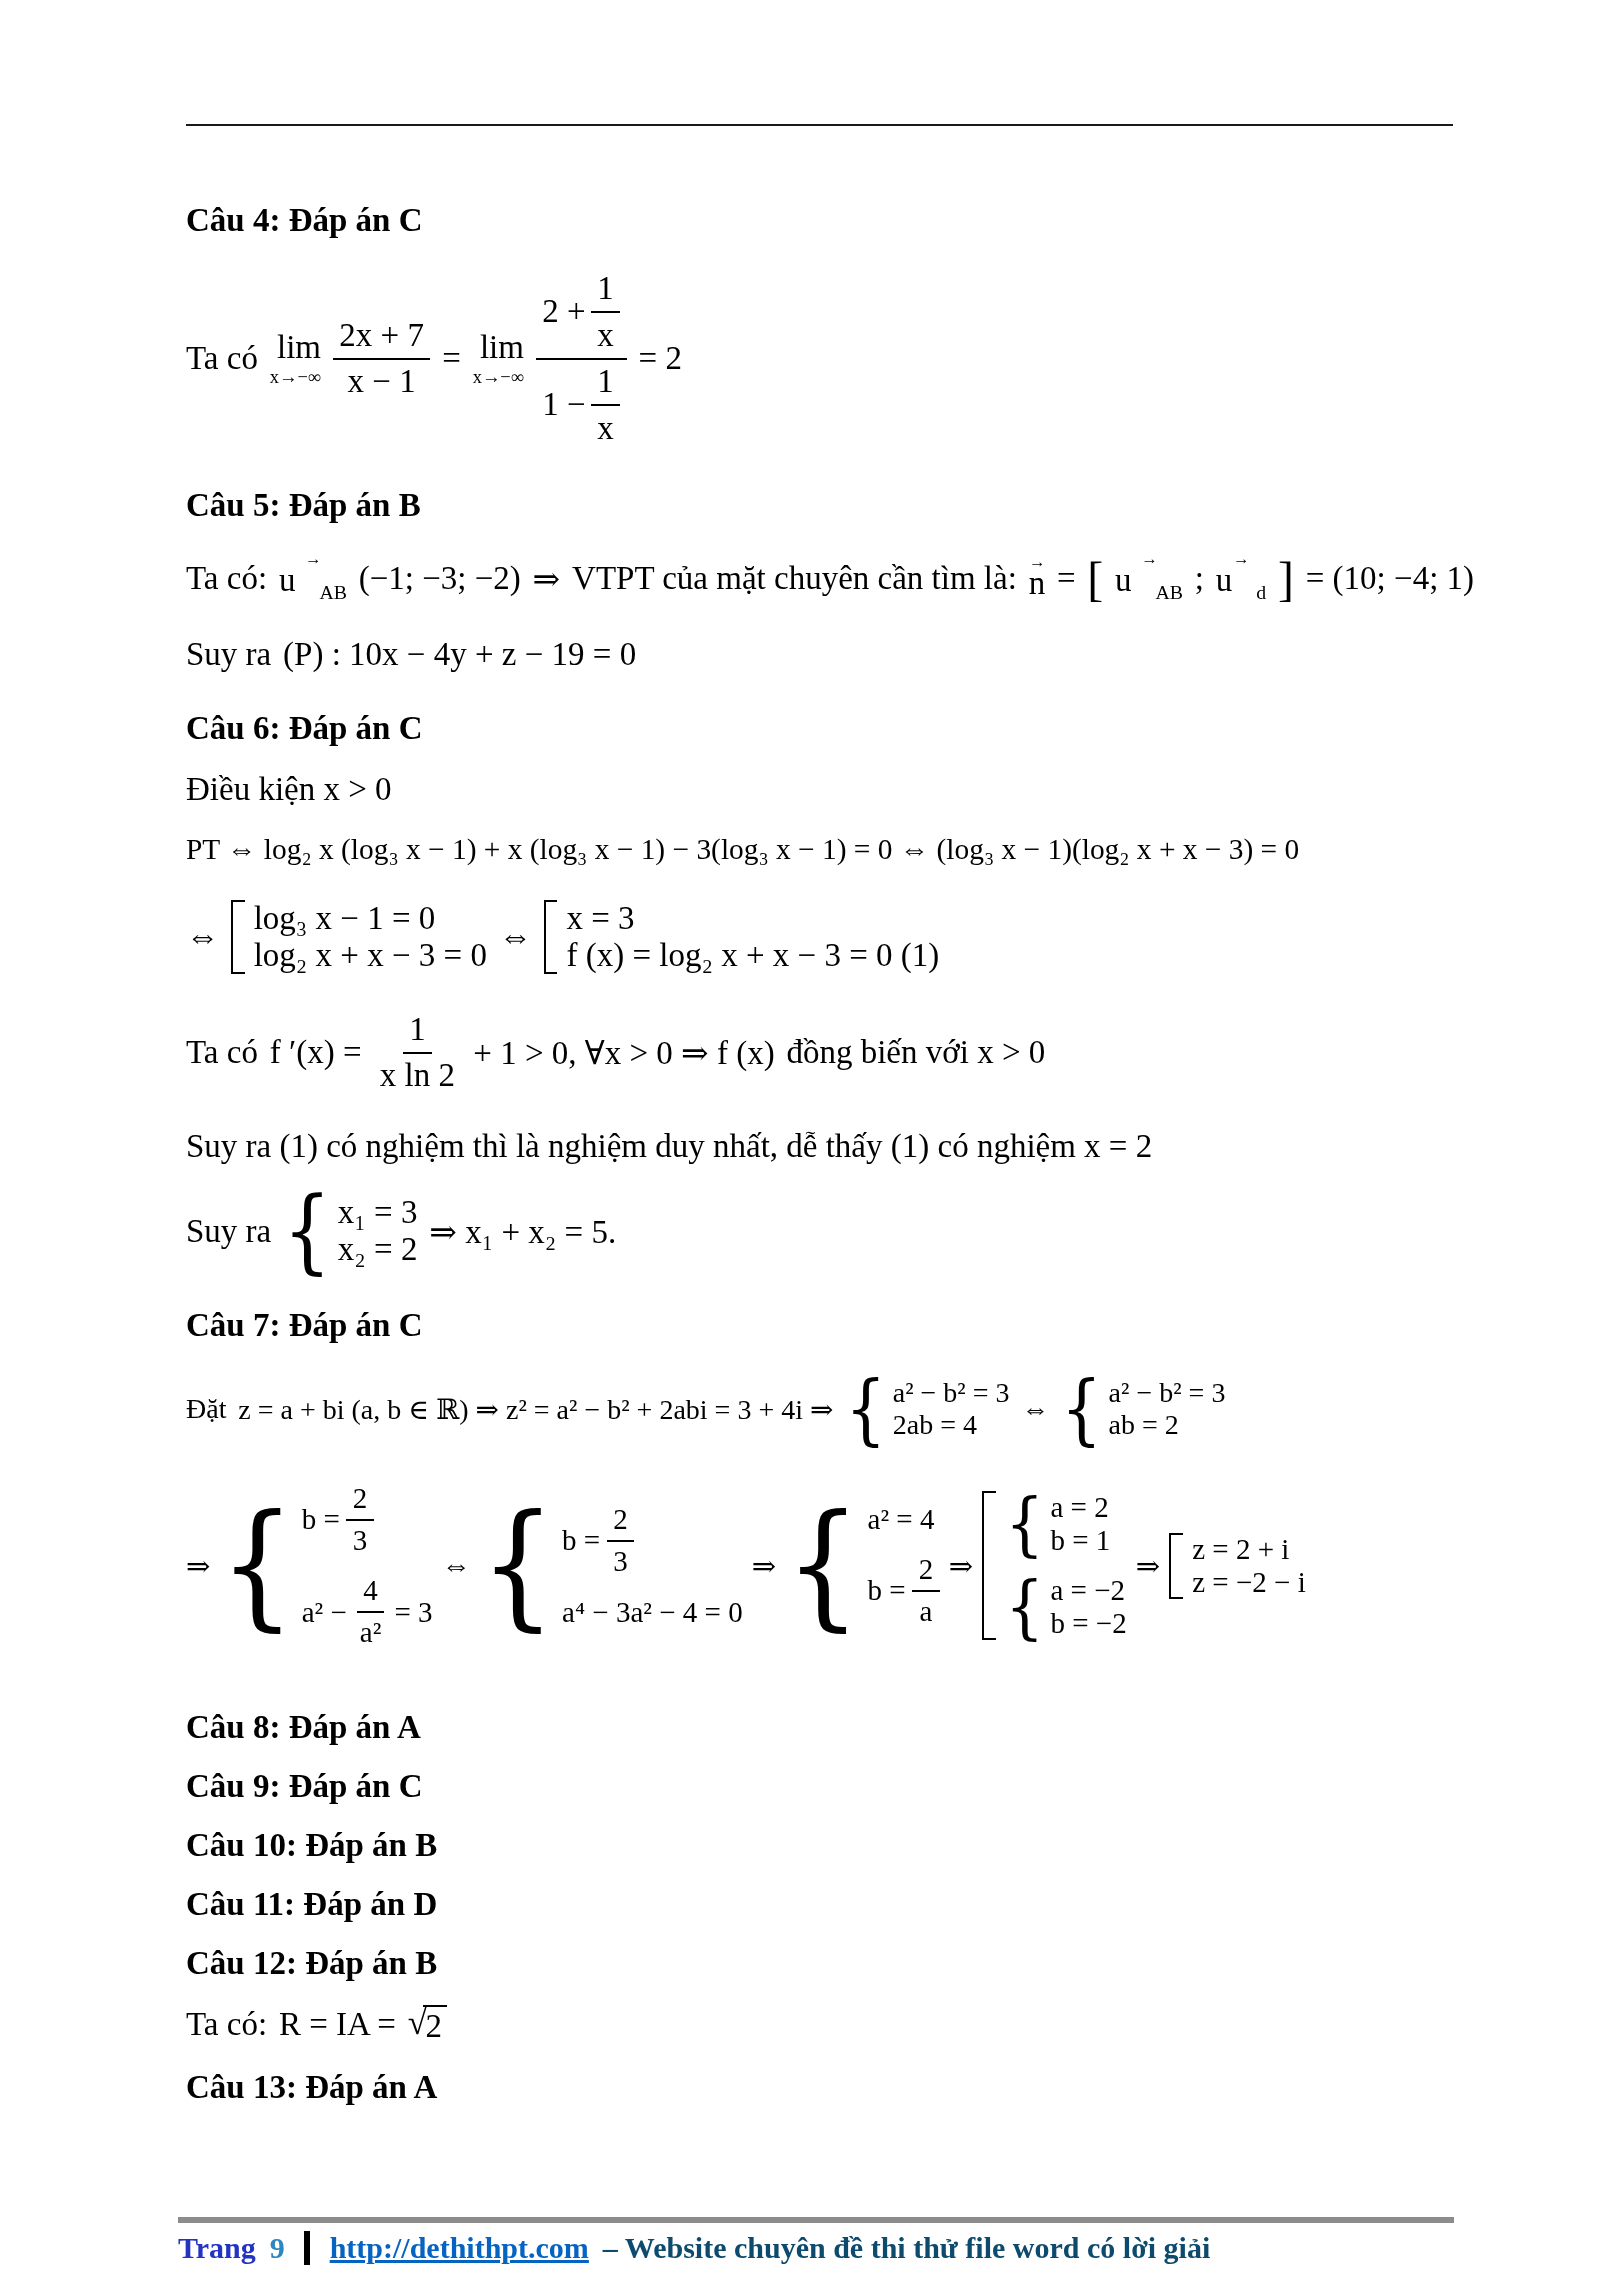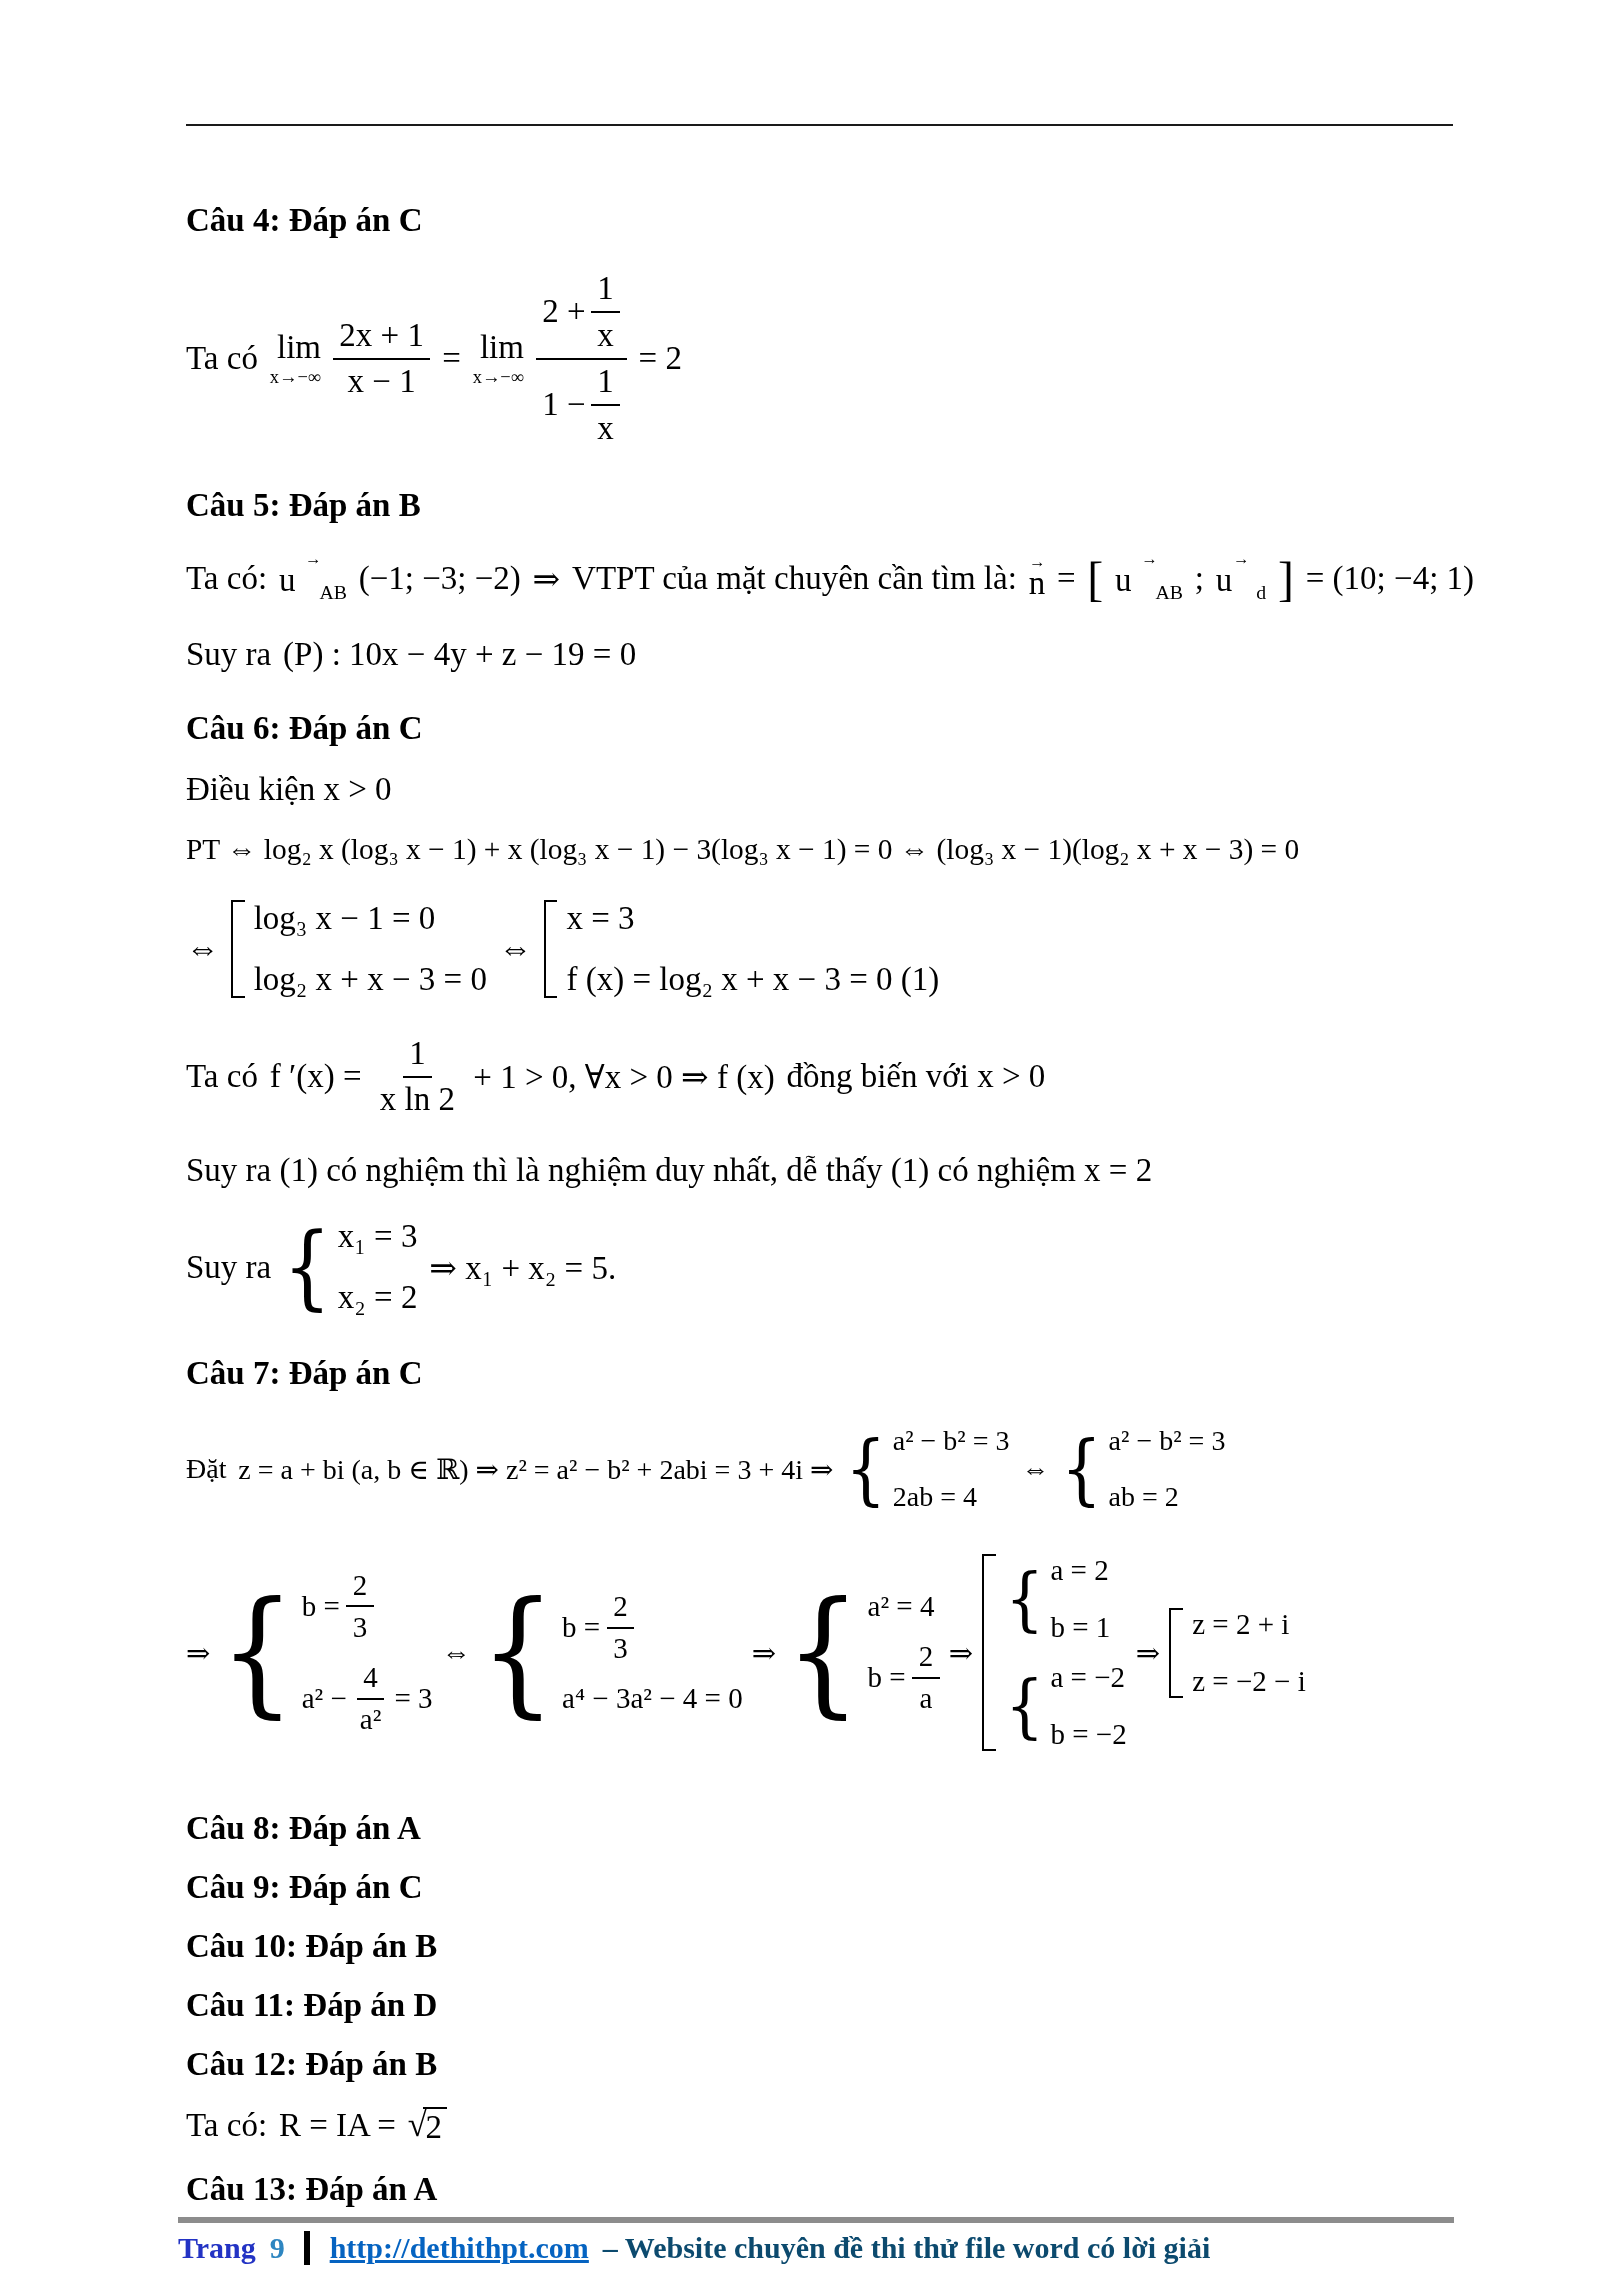--- a/index.html
+++ b/index.html
@@ -24,21 +24,21 @@
   
   .limop{display:inline-flex;flex-direction:column;align-items:flex-end;line-height:1;}
   .limop .sub{font-size:0.56em;margin-top:3.3px;}
   
   .vec{display:inline-flex;flex-direction:column;align-items:center;line-height:1;}
   .vec .arrow{font-size:0.5em;line-height:0.6;letter-spacing:-0.7px;}
   .vbody{line-height:1;}
   sub{font-size:0.6em;margin-left:24px;}
   
   .cases{display:inline-flex;align-items:center;gap:6.5px;}
-  .rows{display:inline-flex;flex-direction:column;gap:24px;align-items:flex-start;}
+  .rows{display:inline-flex;flex-direction:column;gap:0;align-items:flex-start;}
   .rows.loose{gap:17px;}
   .mrow{display:inline-flex;align-items:center;gap:6.5px;}
   .brace{display:flex;align-items:center;font-family:"DejaVu Serif",serif;font-weight:400;line-height:0.9;}
   .b2{font-size:2.3em;transform:scaleY(1.2);}
   .b2f{font-size:4.1em;transform:scaleY(1.15);}
   .b2s{font-size:2.1em;transform:scaleY(1.15);}
   .sqb{align-self:stretch;width:11.8px;border:2px solid #000;border-right:none;margin-right:2.6px;}
   .delim{font-size:1.45em;font-weight:400;}
   
   .sqrt{display:inline-flex;align-items:flex-start;}
@@ -60,21 +60,21 @@
 
   <div class="cau" style="margin-top:76px">Câu 4: Đáp án C</div>
 
   <div class="mline" style="margin-top:31px">
     <span>Ta có</span>
     <span class="limop">
       <span>lim</span>
       <span class="sub">x→−∞</span>
     </span>
     <span class="frac">
-      <span class="num">2x + 1</span>
+      <span class="num">2x + 7</span>
       <span class="den">x − 1</span>
     </span>
     <span>=</span>
     <span class="limop">
       <span>lim</span>
       <span class="sub">x→−∞</span>
     </span>
     <span class="frac">
       <span class="num">
         <span>2 +</span>

